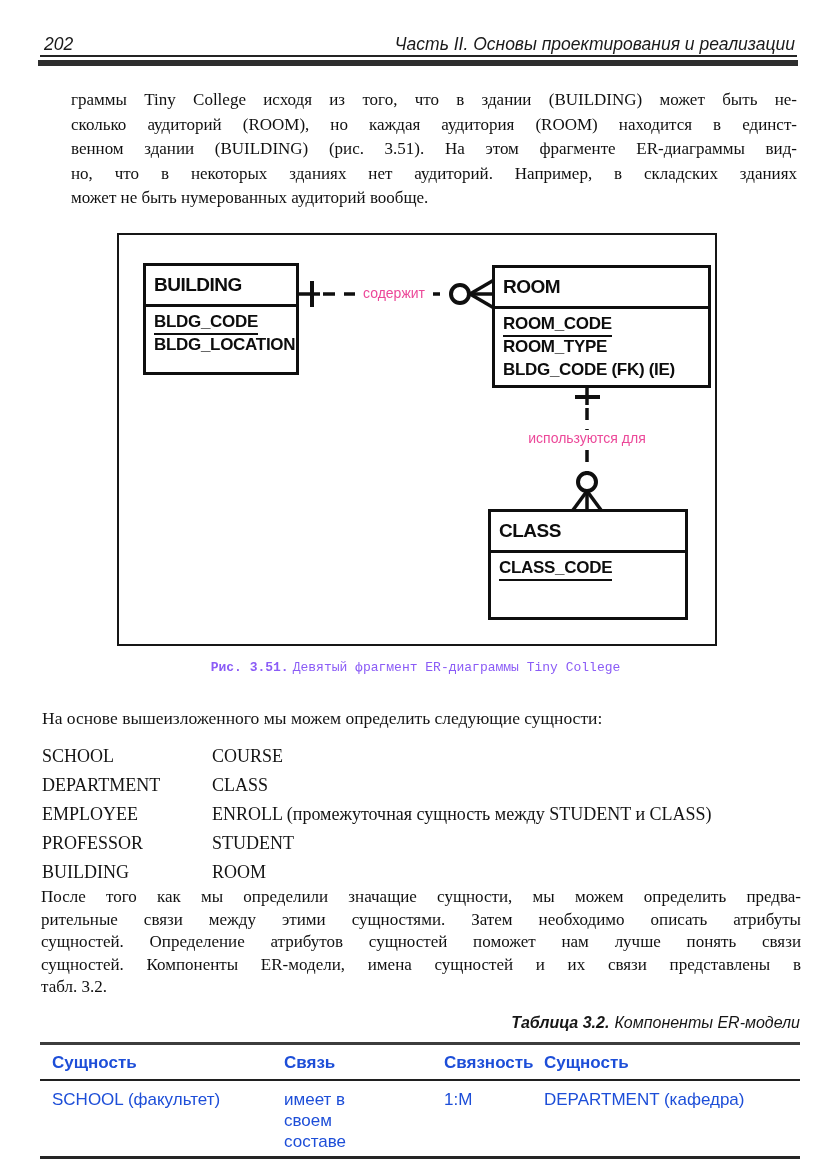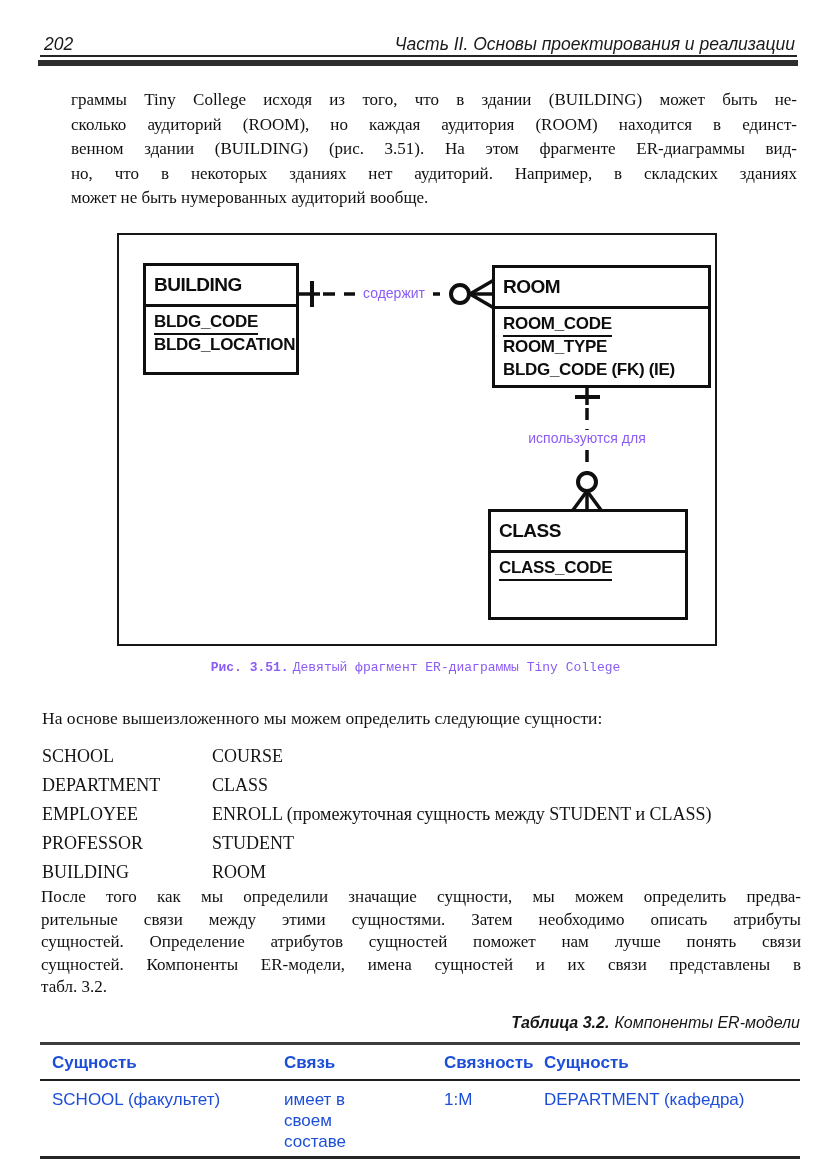--- a/index.html
+++ b/index.html
@@ -45,21 +45,21 @@
     height:41px; border-bottom:3px solid #0f0f0f;
     display:flex; align-items:center; padding-left:8px;
     font-size:19px; letter-spacing:-0.5px;
   }
   .eattrs { padding:4px 8px 0 8px; font-size:17px; letter-spacing:-0.3px; }
   .eattrs .arow { height:23px; line-height:22px; white-space:nowrap; }
   .pk { display:inline-block; border-bottom:2.5px solid #0f0f0f; padding-bottom:0; }
 
   .rel-label {
     position:absolute; background:#ffffff; text-align:center;
-    font-family:"Liberation Sans", sans-serif; font-size:14px; color:#8b5cf6;
+    font-family:"Liberation Sans", sans-serif; font-size:14px; color:#ec4899;
     line-height:17px;
   }
   .rel-label-h { left:236px; top:50px;  width:78px;  }
   .rel-label-v { left:402px; top:195px; width:132px; }
 
   .fig-caption {
     position:absolute; left:0; top:660px; width:831px; text-align:center;
     font-family:Liberation Mono, monospace; font-size:13px; color:#8b5cf6;
   }
   .fig-caption .b { font-weight:bold; margin-right:4px; }

